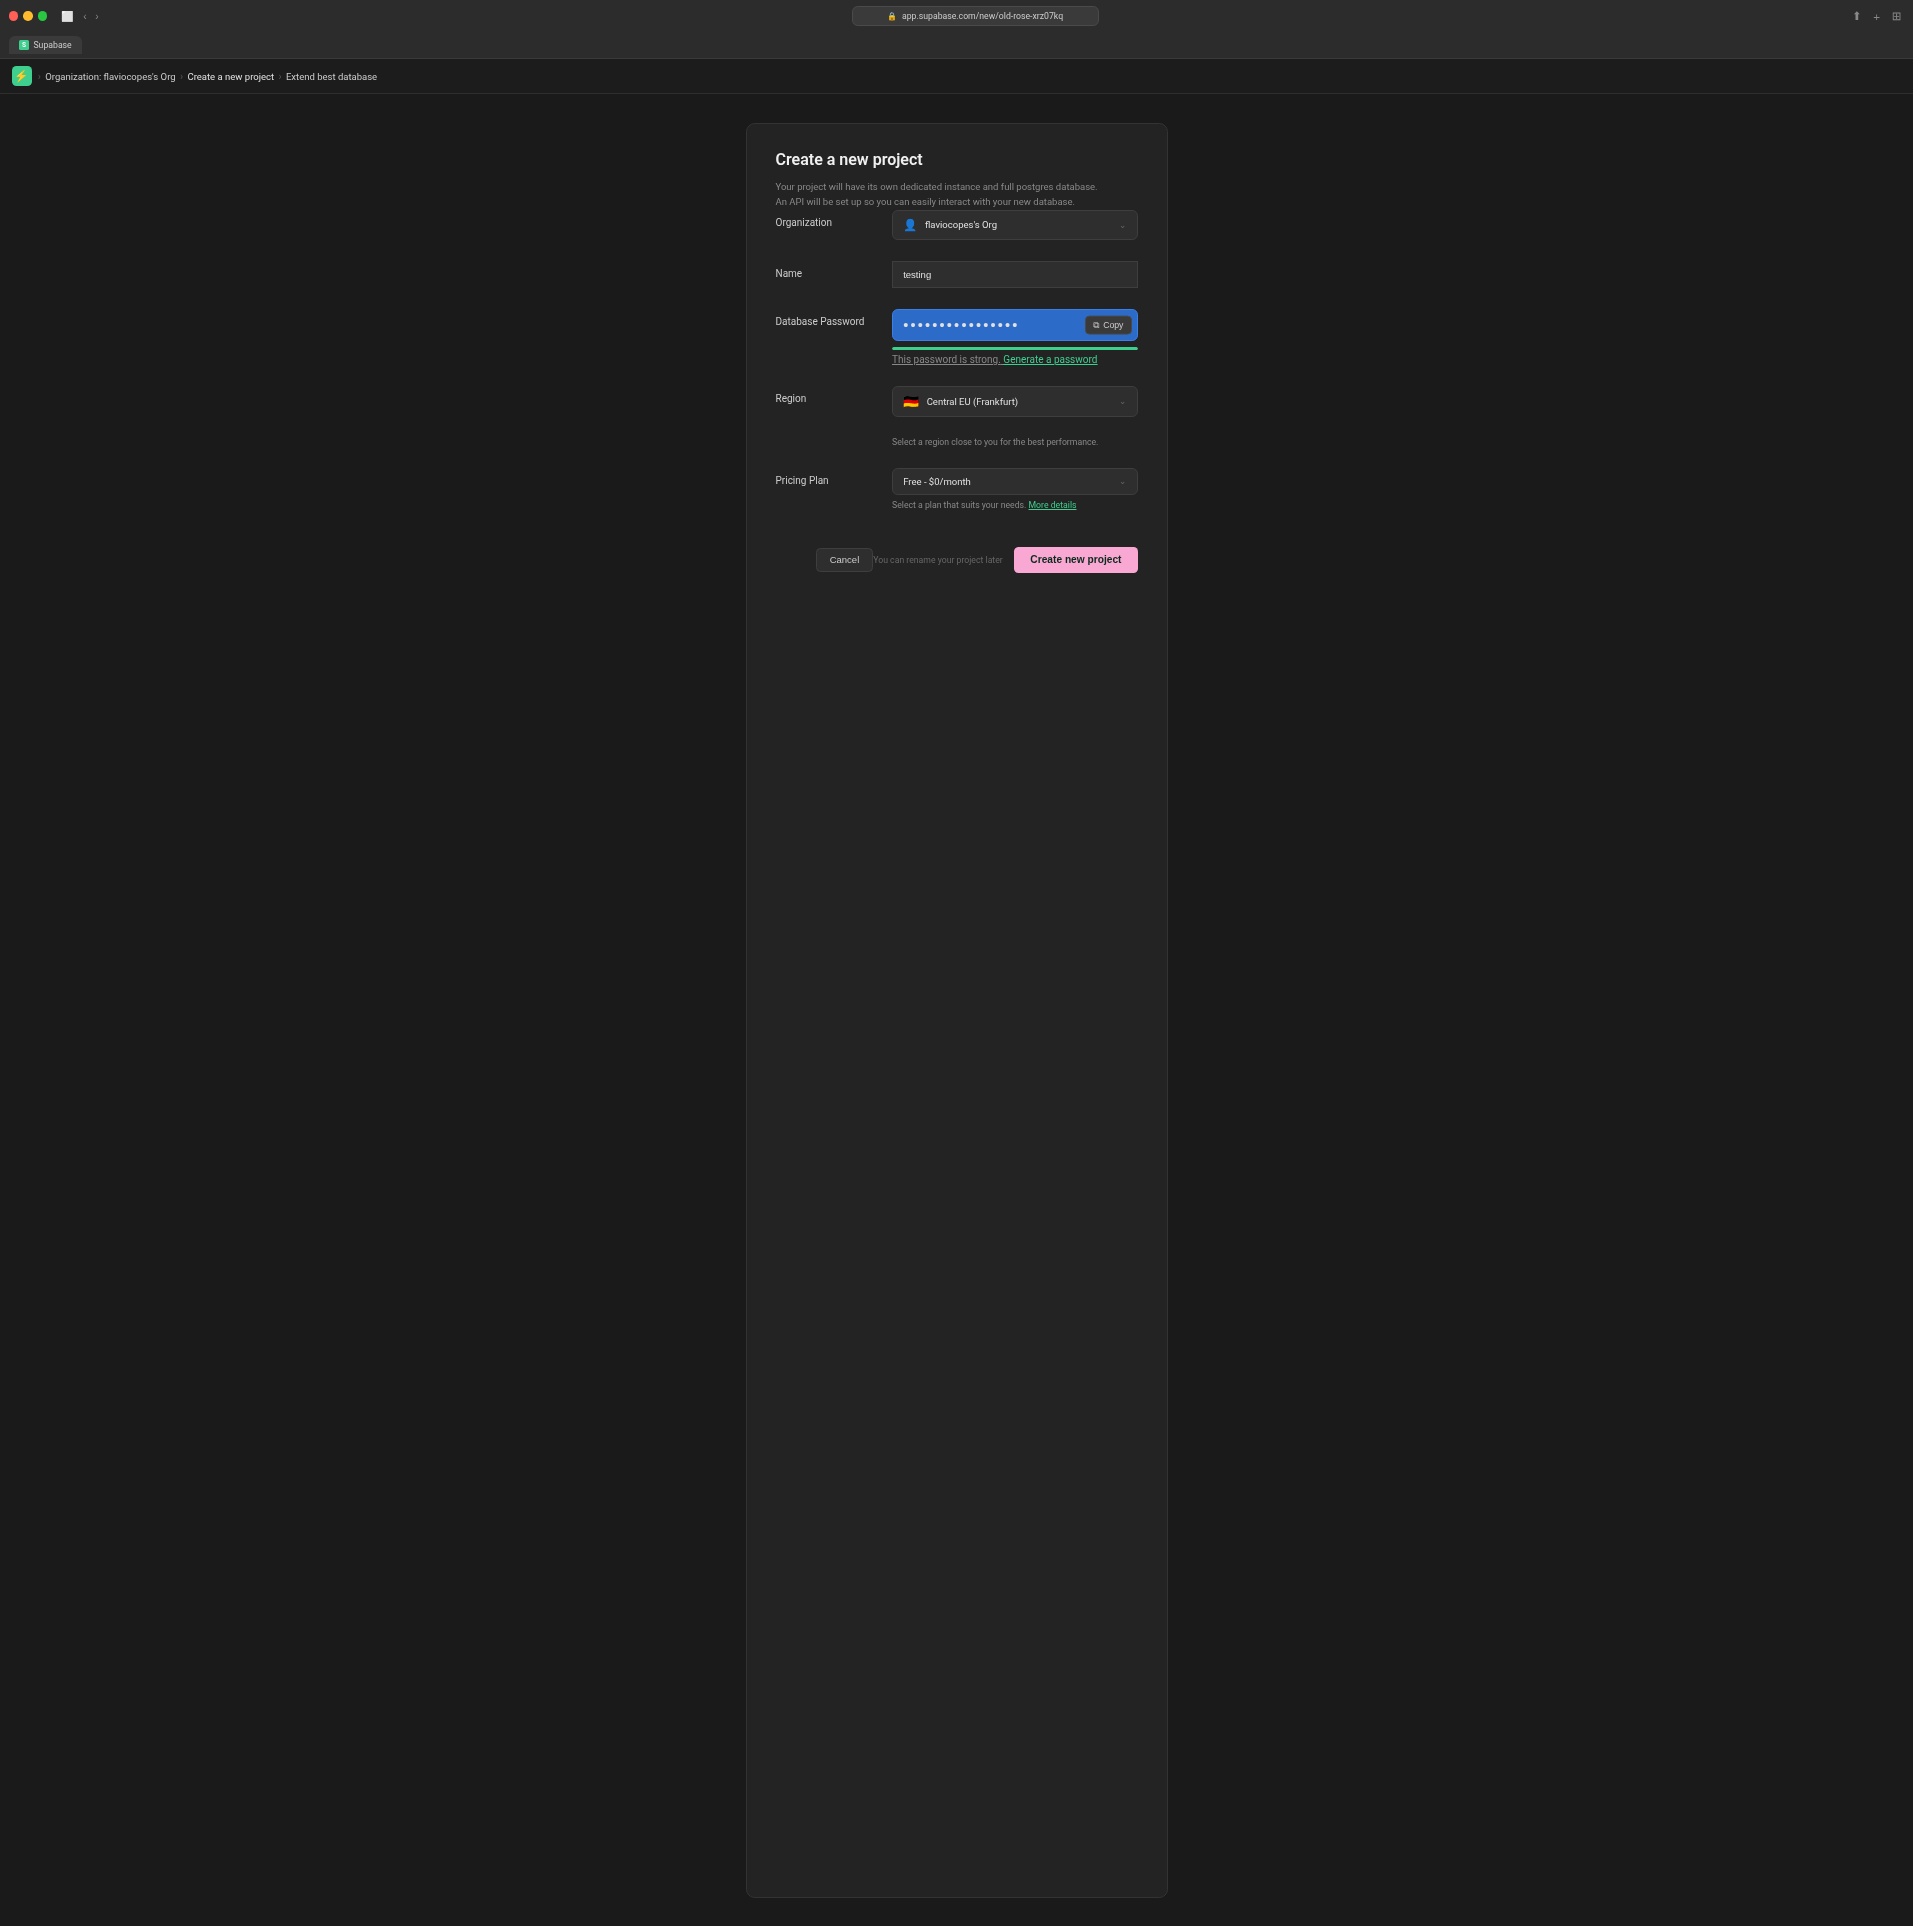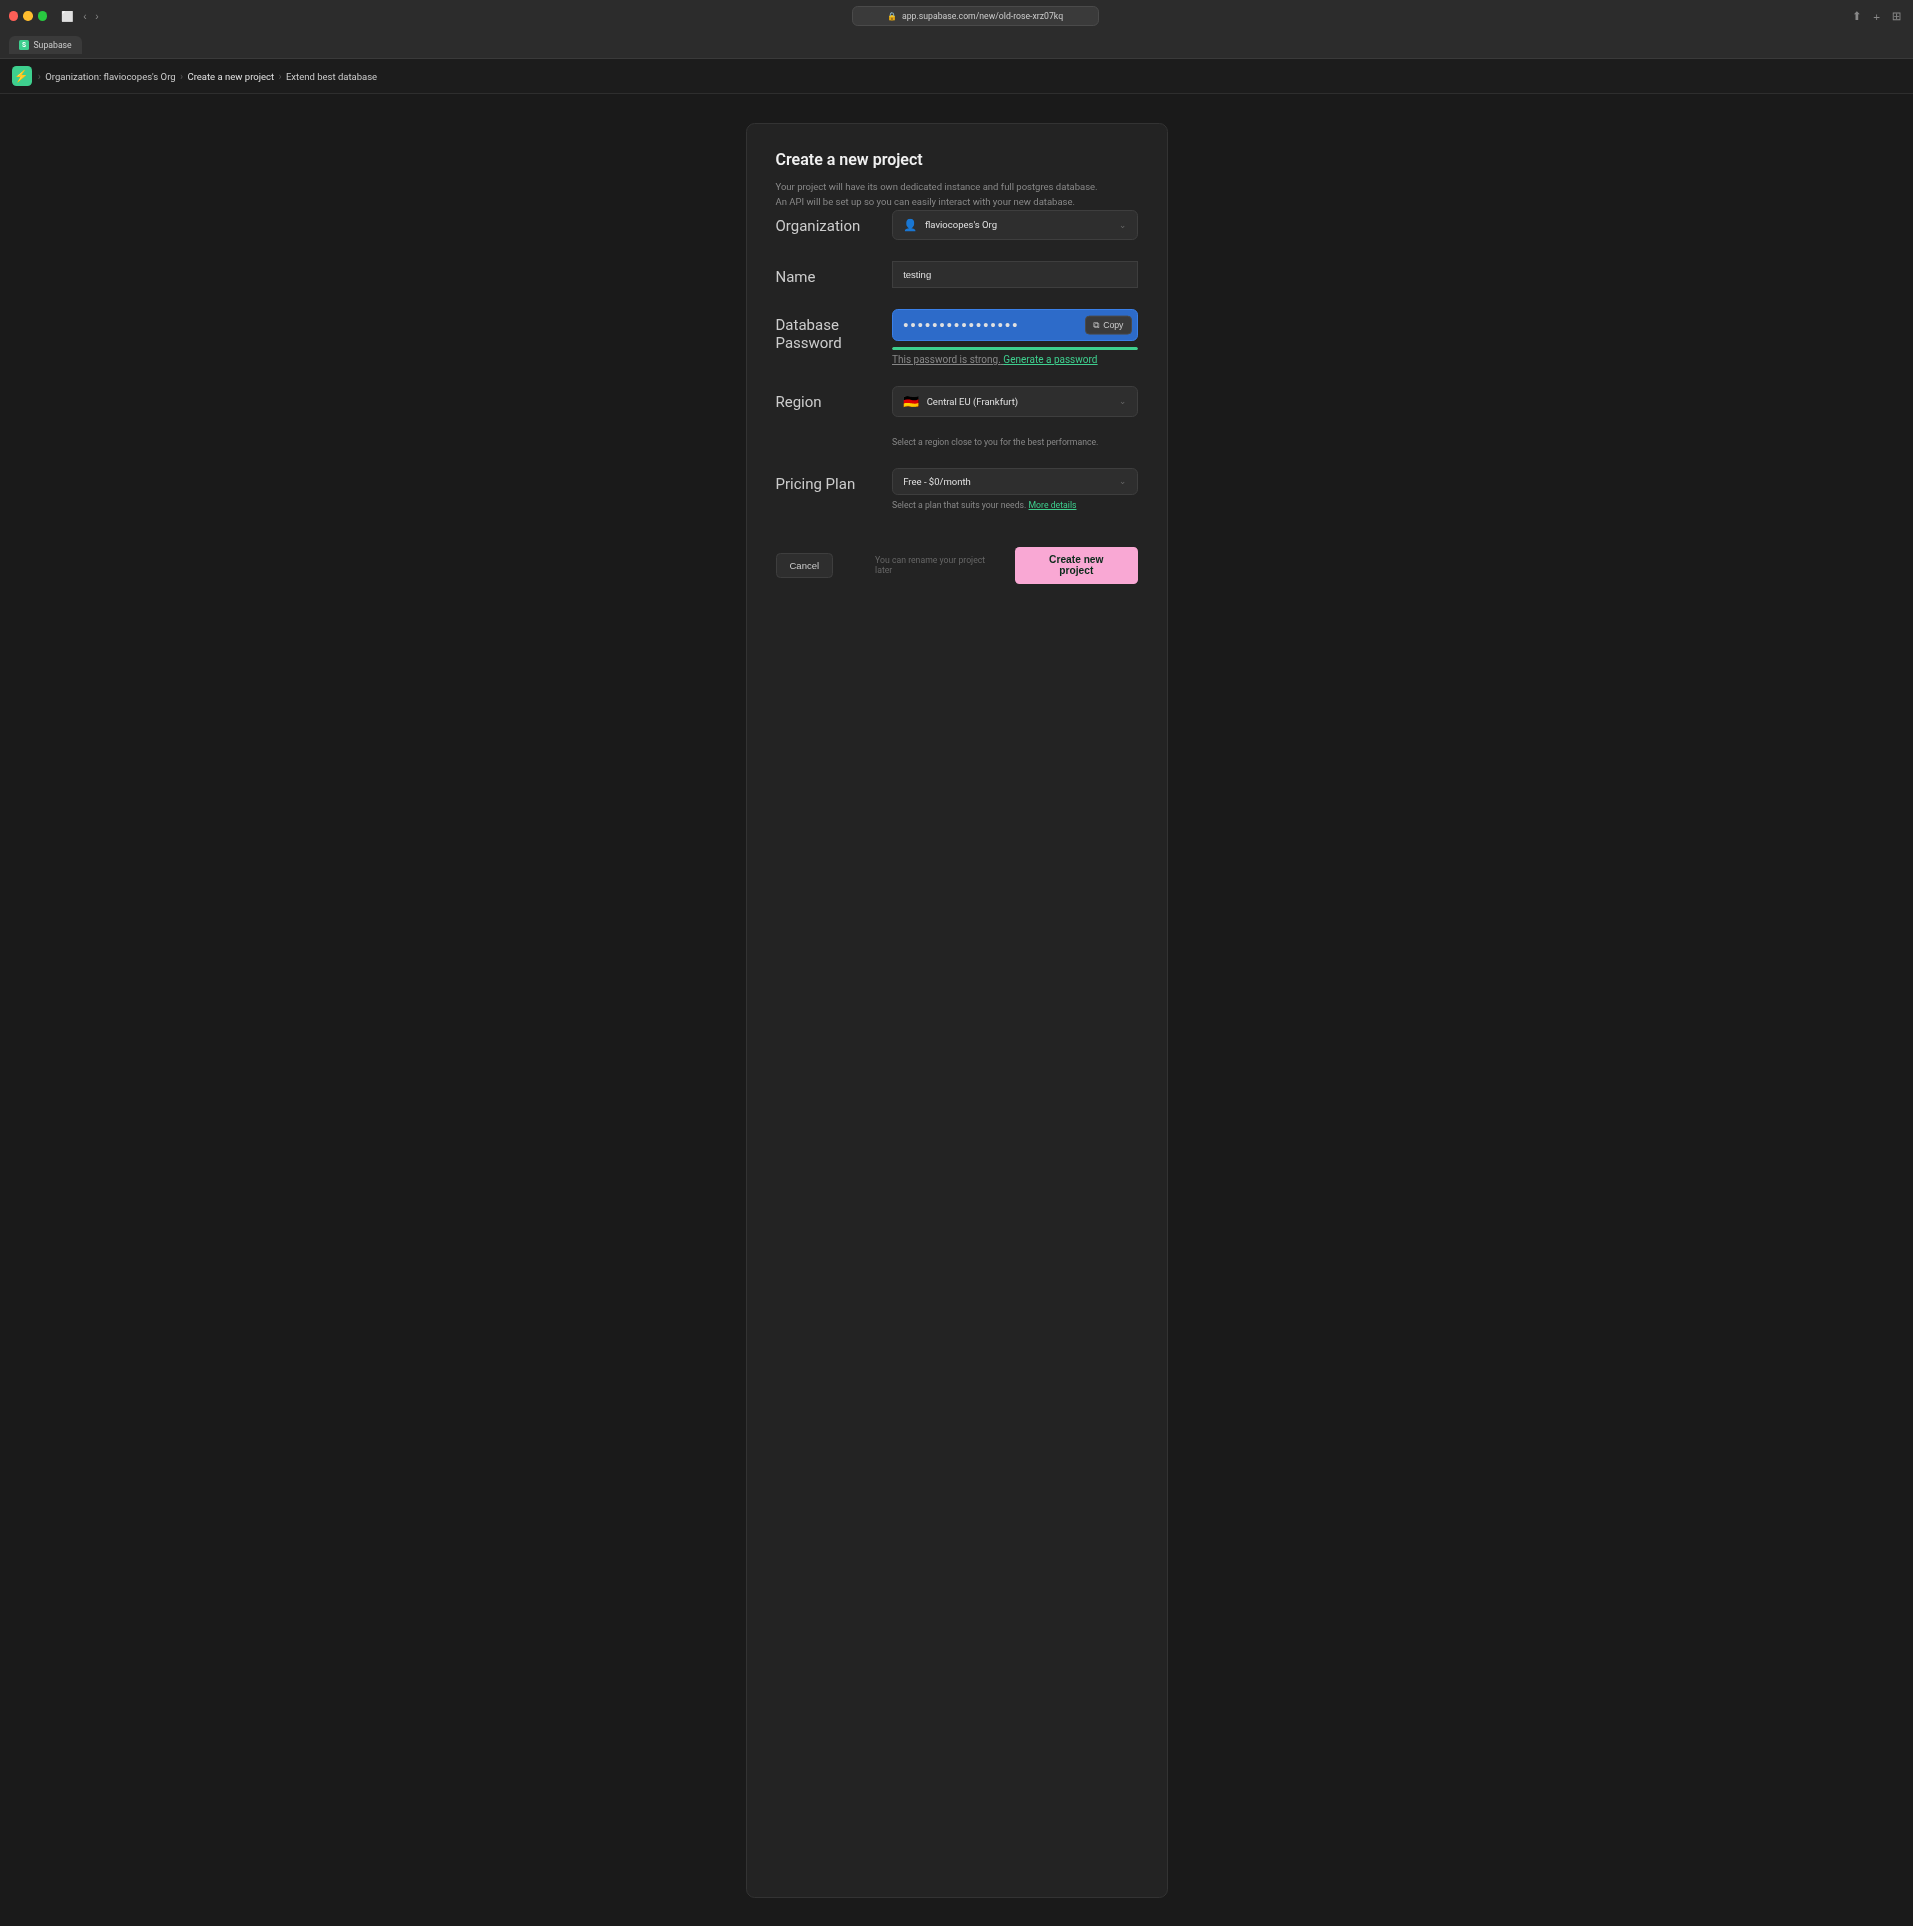--- a/index.html
+++ b/index.html
@@ -212,21 +212,21 @@
     .form-field {
       display: flex;
       align-items: flex-start;
       margin-bottom: 20.4px;
       gap: 14.5px;
     }
 
     .field-label {
       width: 102px;
       flex-shrink: 0;
-      font-size: 15px;
+      font-size: 10px;
       color: #ccc;
       padding-top: 7.3px;
     }
 
     .field-input-area {
       flex: 1;
     }
 
     .select-input {
       width: 100%;
@@ -350,24 +350,23 @@
     }
 
     .flag-emoji {
       font-size: 13px;
     }
 
     
     .form-footer {
       display: flex;
       align-items: center;
-      justify-content: flex-start;
+      justify-content: flex-end;
       margin-top: 23px;
       padding-top: 14.5px;
-      gap: 42px;
     }
 
     .cancel-btn {
       background: #2e2e2e;
       border: 0.7px solid #3e3e3e;
       border-radius: 4.4px;
       padding: 5.8px 13px;
       color: #ccc;
       font-size: 9.5px;
       cursor: pointer;

